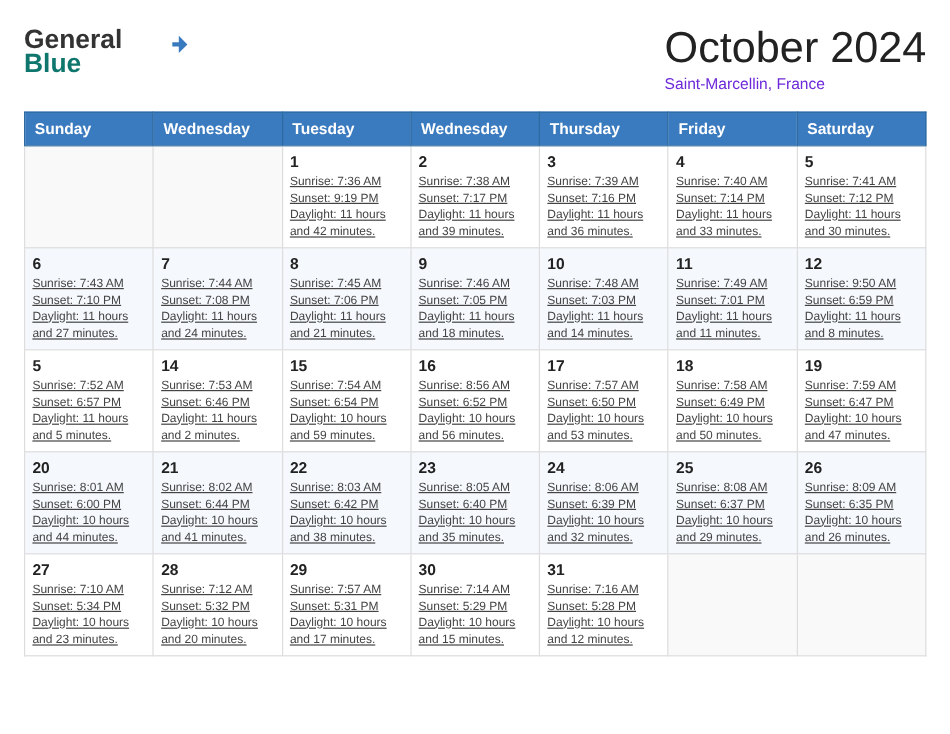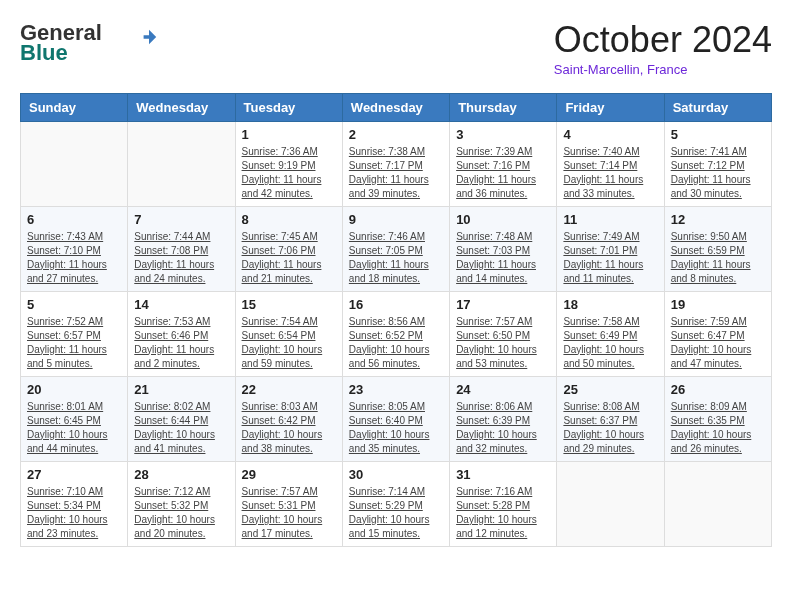--- a/index.html
+++ b/index.html
@@ -289,21 +289,21 @@
           <div>Sunset: 6:47 PM</div>
           <div>Daylight: 10 hours and 47 minutes.</div>
         </div>
       </td>
       </tr>
       <tr>
         <td>
         <span class="day-number">20</span>
         <div class="day-info">
           <div>Sunrise: 8:01 AM</div>
-          <div>Sunset: 6:45 PM</div>
+          <div>Sunset: 6:00 PM</div>
           <div>Daylight: 10 hours and 44 minutes.</div>
         </div>
       </td>
         <td>
         <span class="day-number">21</span>
         <div class="day-info">
           <div>Sunrise: 8:02 AM</div>
           <div>Sunset: 6:44 PM</div>
           <div>Daylight: 10 hours and 41 minutes.</div>
         </div>

